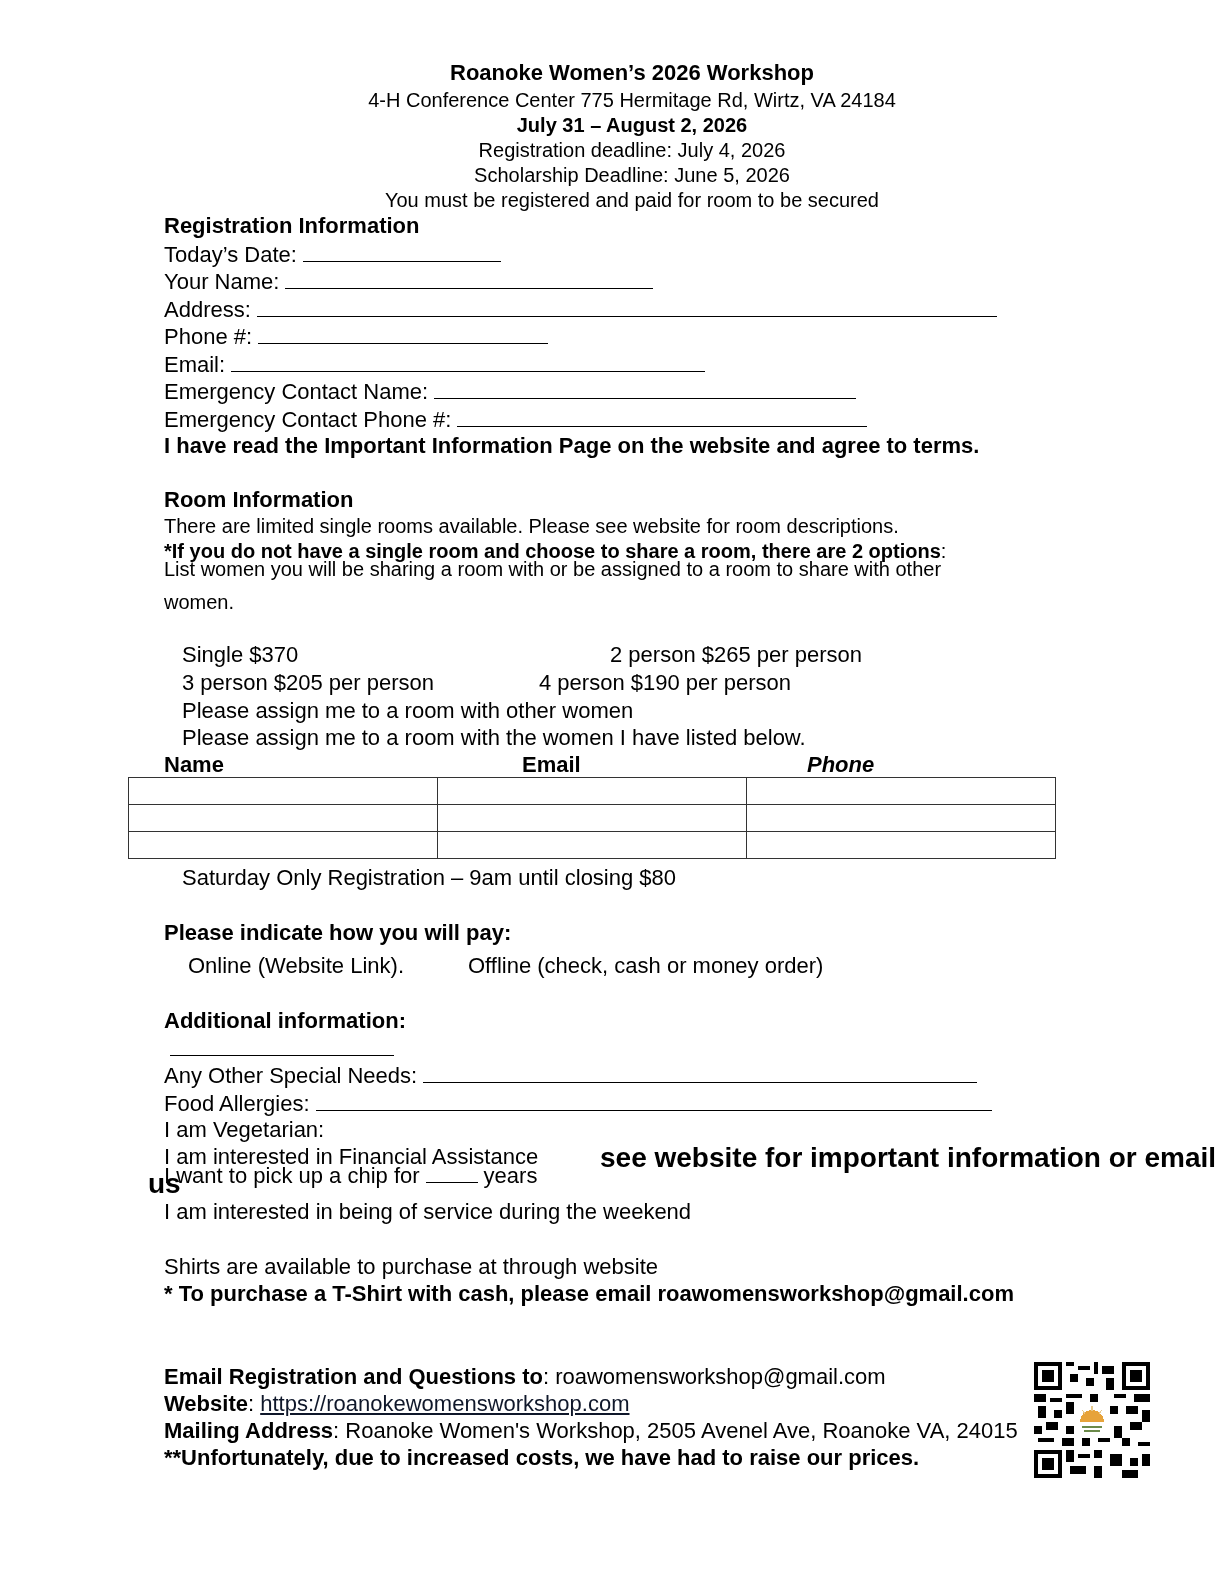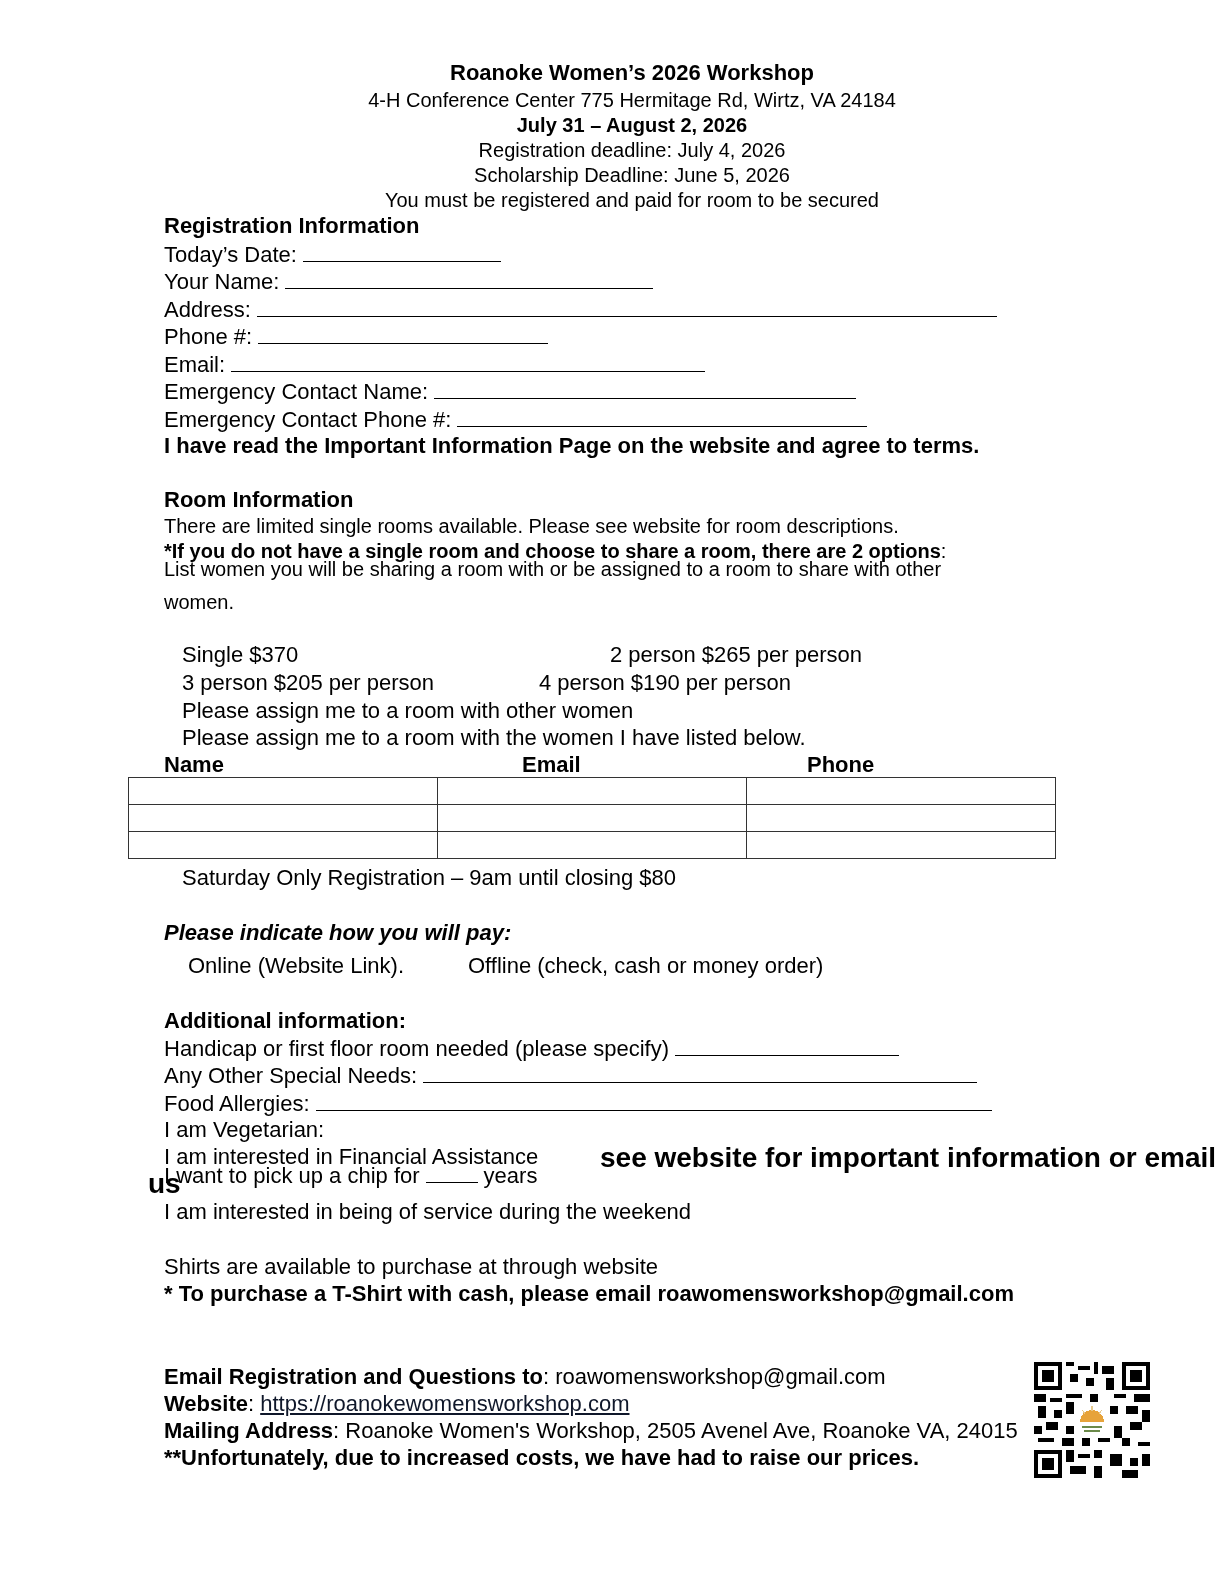--- a/index.html
+++ b/index.html
@@ -44,21 +44,21 @@
 
 <div class="ln" style="left:158px; top:642px;">Single $370</div>
 <div class="ln" style="left:586px; top:642px;">2 person $265 per person</div>
 <div class="ln" style="left:158px; top:670px;">3 person $205 per person</div>
 <div class="ln" style="left:515px; top:670px;">4 person $190 per person</div>
 <div class="ln" style="left:158px; top:698px;">Please assign me to a room with other women</div>
 <div class="ln" style="left:158px; top:725px;">Please assign me to a room with the women I have listed below.</div>
 
 <div class="ln b" style="left:140px; top:752px;">Name</div>
 <div class="ln b" style="left:498px; top:752px;">Email</div>
-<div class="ln b" style="left:783px; top:752px;">Phone</div>
+<div class="ln b" style="left:783px; top:752px;font-style:italic;">Phone</div>
 
 <table class="rm">
   <tbody>
       <tr>
     <td style="width:308px;"></td>
     <td style="width:308px;"></td>
     <td style="width:308px;"></td>
   </tr>
   <tr>
     <td></td>
@@ -68,26 +68,26 @@
   <tr>
     <td></td>
     <td></td>
     <td></td>
   </tr>
 </tbody>
   </table>
 
 <div class="ln" style="left:158px; top:865px;">Saturday Only Registration – 9am until closing $80</div>
 
-<div class="ln b" style="left:140px; top:920px;font-style:italic;">Please indicate how you will pay:</div>
+<div class="ln b" style="left:140px; top:920px;">Please indicate how you will pay:</div>
 <div class="ln" style="left:164px; top:953px;">Online (Website Link).</div>
 <div class="ln" style="left:444px; top:953px;">Offline (check, cash or money order)</div>
 
 <div class="ln b" style="left:140px; top:1008px;">Additional information:</div>
-<div class="ln" style="left:140px; top:1035px;"><span>Handicap or first floor room needed (please specify)</span><span class="blank" style="width:224px;"></span></div>
+<div class="ln" style="left:140px; top:1035px;"><span class="blank" style="width:224px;"></span></div>
 <div class="ln" style="left:140px; top:1062px;"><span>Any Other Special Needs:</span><span class="blank" style="width:554px;"></span></div>
 <div class="ln" style="left:140px; top:1090px;"><span>Food Allergies:</span><span class="blank" style="width:676px;"></span></div>
 <div class="ln" style="left:140px; top:1117px;">I am Vegetarian:</div>
 <div class="ln" style="left:140px; top:1144px;">I am interested in Financial Assistance</div>
 <div class="ln b xs" style="left:576px; top:1145px;">see website for important information or email</div>
 <div class="ln b xs" style="left:124px; top:1171px;">us</div>
 <div class="ln" style="left:140px; top:1199px;">I am interested in being of service during the weekend</div>
 <div class="ln" style="left:140px; top:1162px;"><span>I want to pick up a chip for</span><span class="blank" style="width:52px; margin-right:6px;"></span><span>years</span></div>
 <div class="ln" style="left:140px; top:1254px;">Shirts are available to purchase at through website</div>
 <div class="ln b" style="left:140px; top:1281px;">* To purchase a T-Shirt with cash, please email roawomensworkshop@gmail.com</div>

